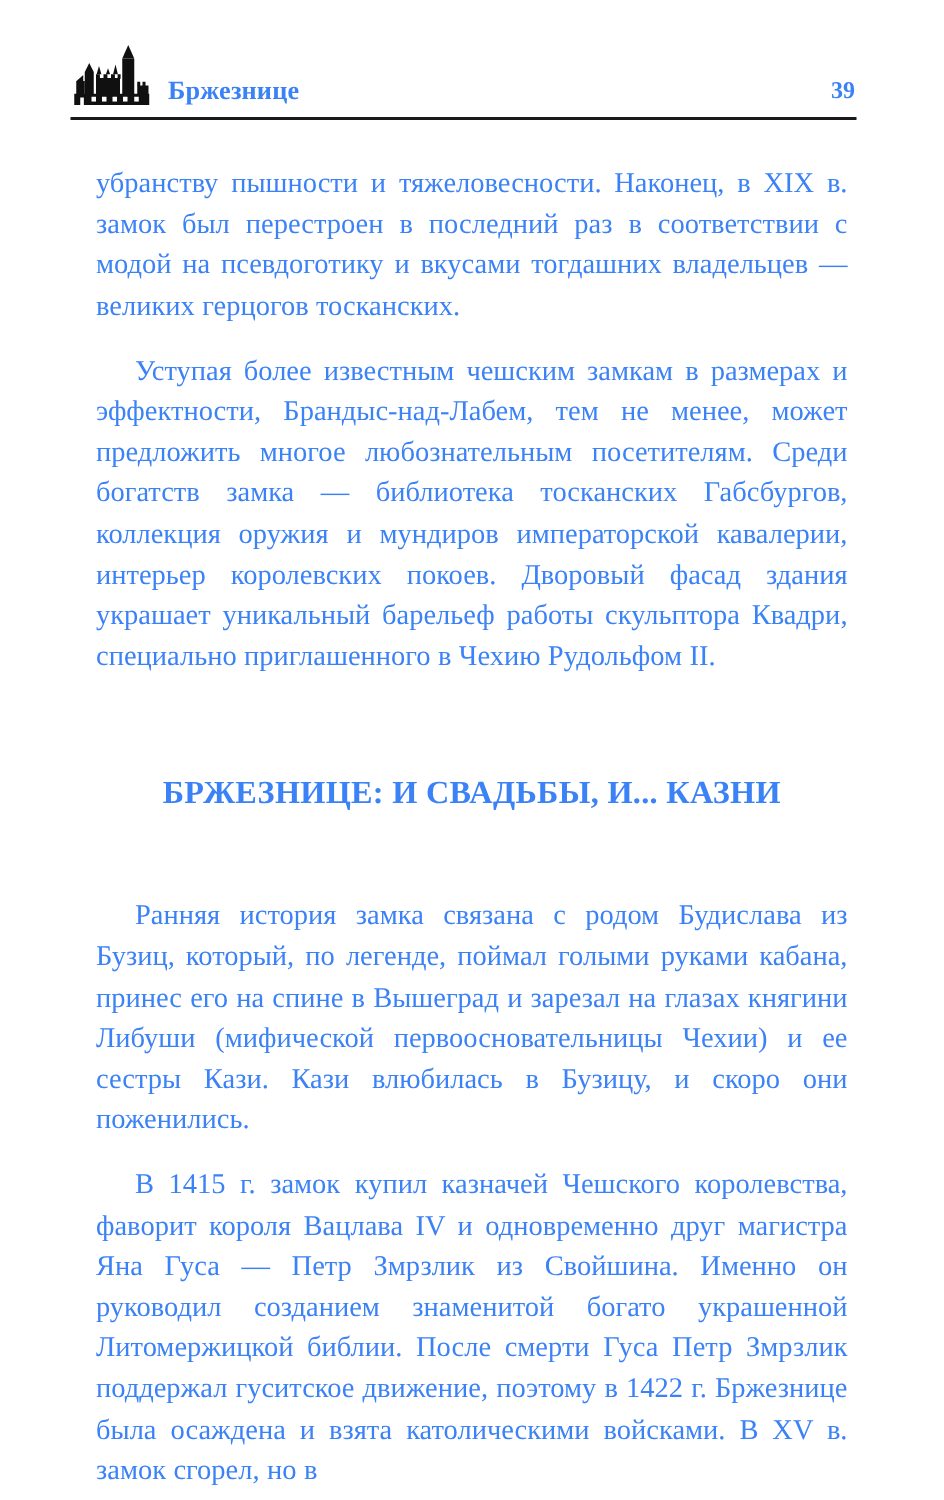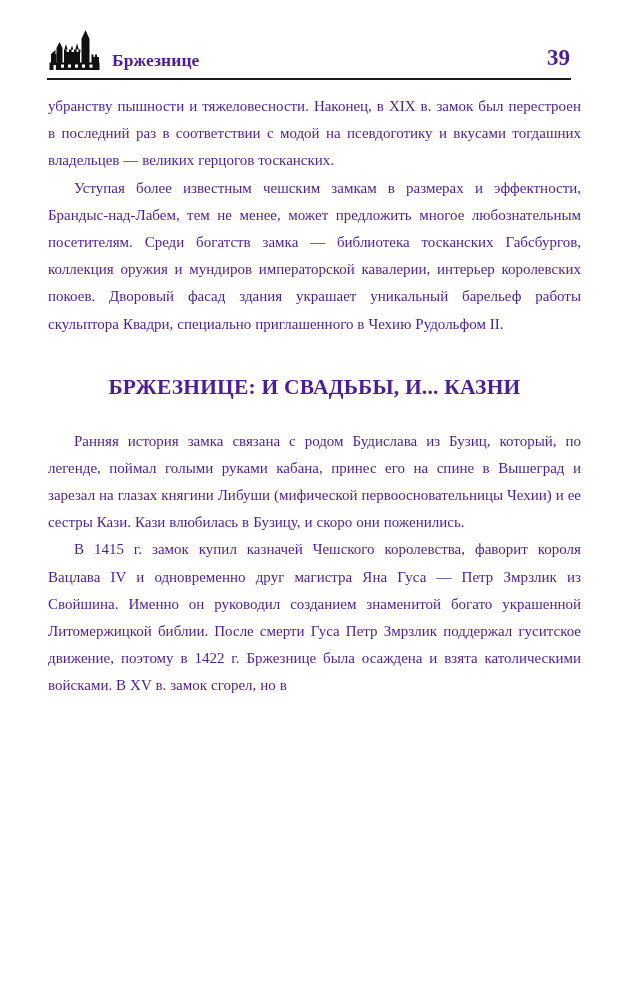--- a/index.html
+++ b/index.html
@@ -7,21 +7,21 @@
     padding: 0;
     background: #ffffff;
   }
   .page {
     position: relative;
     width: 629px;
     height: 1000px;
     background: #ffffff;
     overflow: hidden;
     font-family: "Liberation Serif", "DejaVu Serif", serif;
-    color: #4c1d95;
+    color: #3b82f6;
   }
 
   
   .running-head {
     position: absolute;
     left: 47px;
     top: 30px;
     width: 523px;
     height: 42px;
     display: flex;
@@ -42,21 +42,21 @@
   .castle-icon svg { display: block; }
   .head-title {
     font-size: 17.5px;
     font-weight: bold;
     letter-spacing: 0.1px;
     line-height: 1;
     padding-bottom: 3px;
     white-space: nowrap;
   }
   .head-folio {
-    font-size: 23px;
+    font-size: 16px;
     font-weight: bold;
     line-height: 1;
     padding-bottom: 3px;
   }
   .head-rule {
     position: absolute;
     left: 47px;
     top: 78px;
     width: 524px;
     height: 1.6px;
@@ -64,38 +64,38 @@
   }
 
   
   .body-col {
     position: absolute;
     left: 48px;
     top: 93px;
     width: 533px;
   }
   p.para {
-    margin: 0;
-    font-size: 15px;
+    margin: 16px;
+    font-size: 19px;
     line-height: 27.2px;
     text-align: justify;
     text-indent: 26px;
     text-justify: inter-word;
     word-spacing: 0.2px;
     hyphens: manual;
   }
   p.para.no-indent {
     text-indent: 0;
   }
   p.para.cut {
     text-align: justify;
   }
 
   h2.section-heading {
-    margin: 0;
+    margin: 12px;
     padding: 0;
     font-size: 21.5px;
     font-weight: bold;
     text-align: center;
     letter-spacing: 0.2px;
     line-height: 1.15;
     text-indent: 0;
   }
   .gap-before-heading { height: 37px; }
   .gap-after-heading  { height: 28px; }

